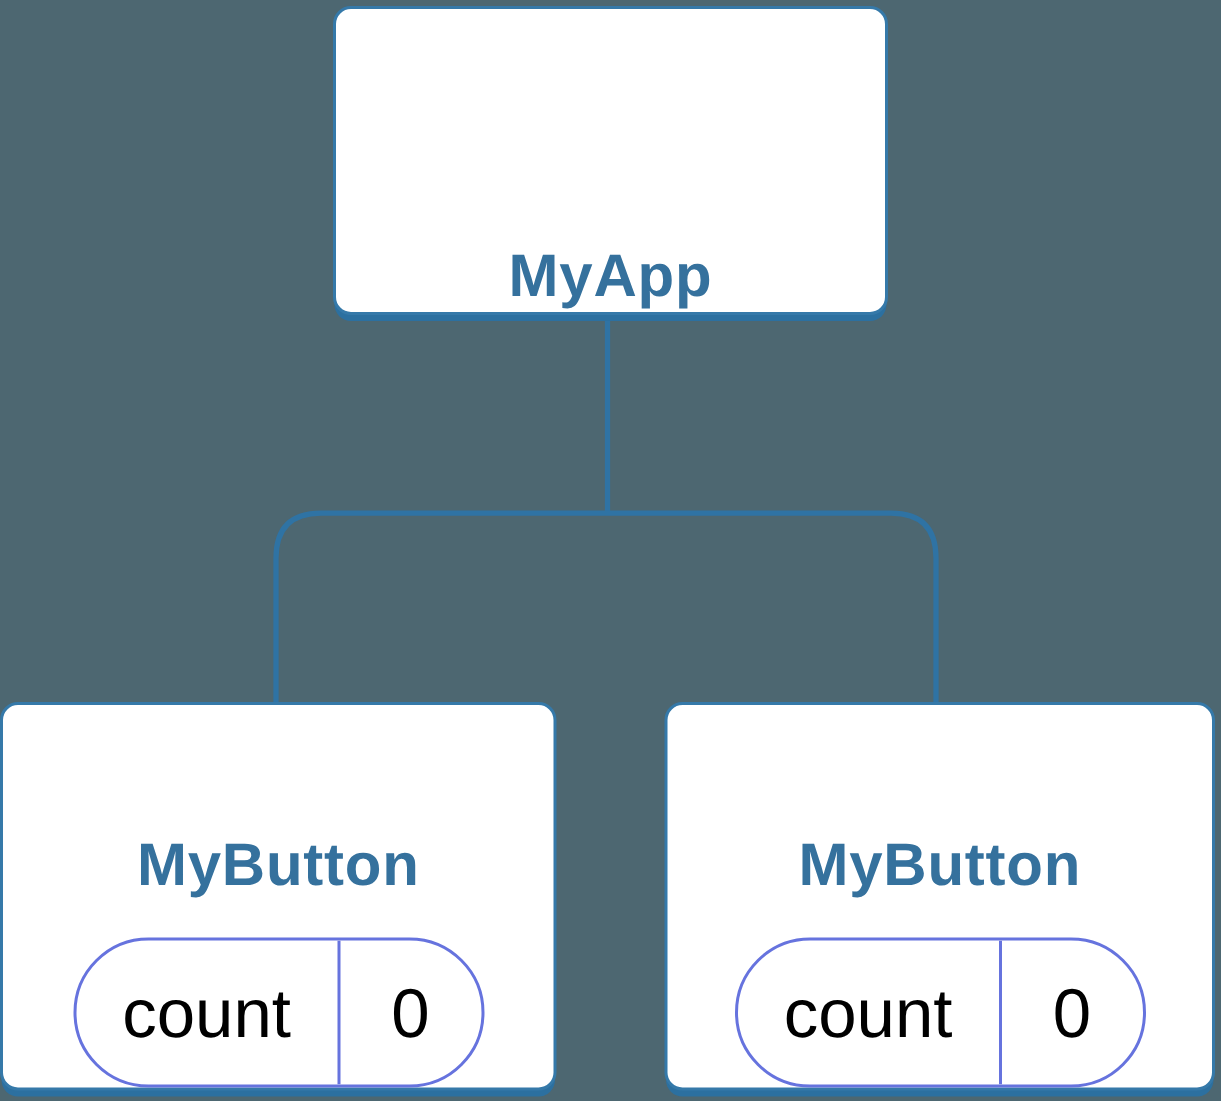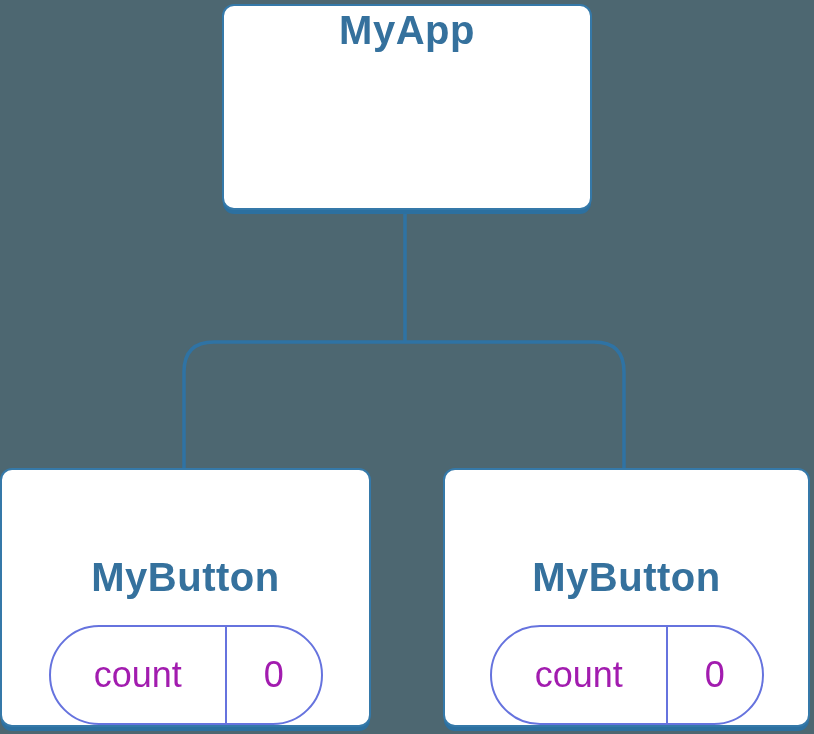--- a/index.html
+++ b/index.html
@@ -35,21 +35,21 @@
     display: flex;
     flex-direction: column;
     align-items: center;
     justify-content: flex-end;
   }
   .node-root {
     left: 222px;
     top: 4px;
     width: 370px;
     height: 206px;
-    justify-content: flex-start;
+    justify-content: flex-end;
   }
   .node-child-left {
     left: 0px;
     top: 468px;
     width: 371px;
     height: 259px;
     padding-top: 44px;
   }
   .node-child-right {
     left: 443px;
@@ -85,22 +85,22 @@
     justify-content: center;
   }
   .state-value-cell {
     flex: 1 1 auto;
     border-left: 2px solid #6673de;
     display: flex;
     align-items: center;
     justify-content: center;
   }
   .state-text {
-    color: #a21caf;
-    font-size: 36px;
+    color: #000000;
+    font-size: 46px;
     font-weight: 400;
     line-height: 1;
     white-space: nowrap;
   }
 </style>
 </head>
 <body>
 
 <div class="stage">
 

